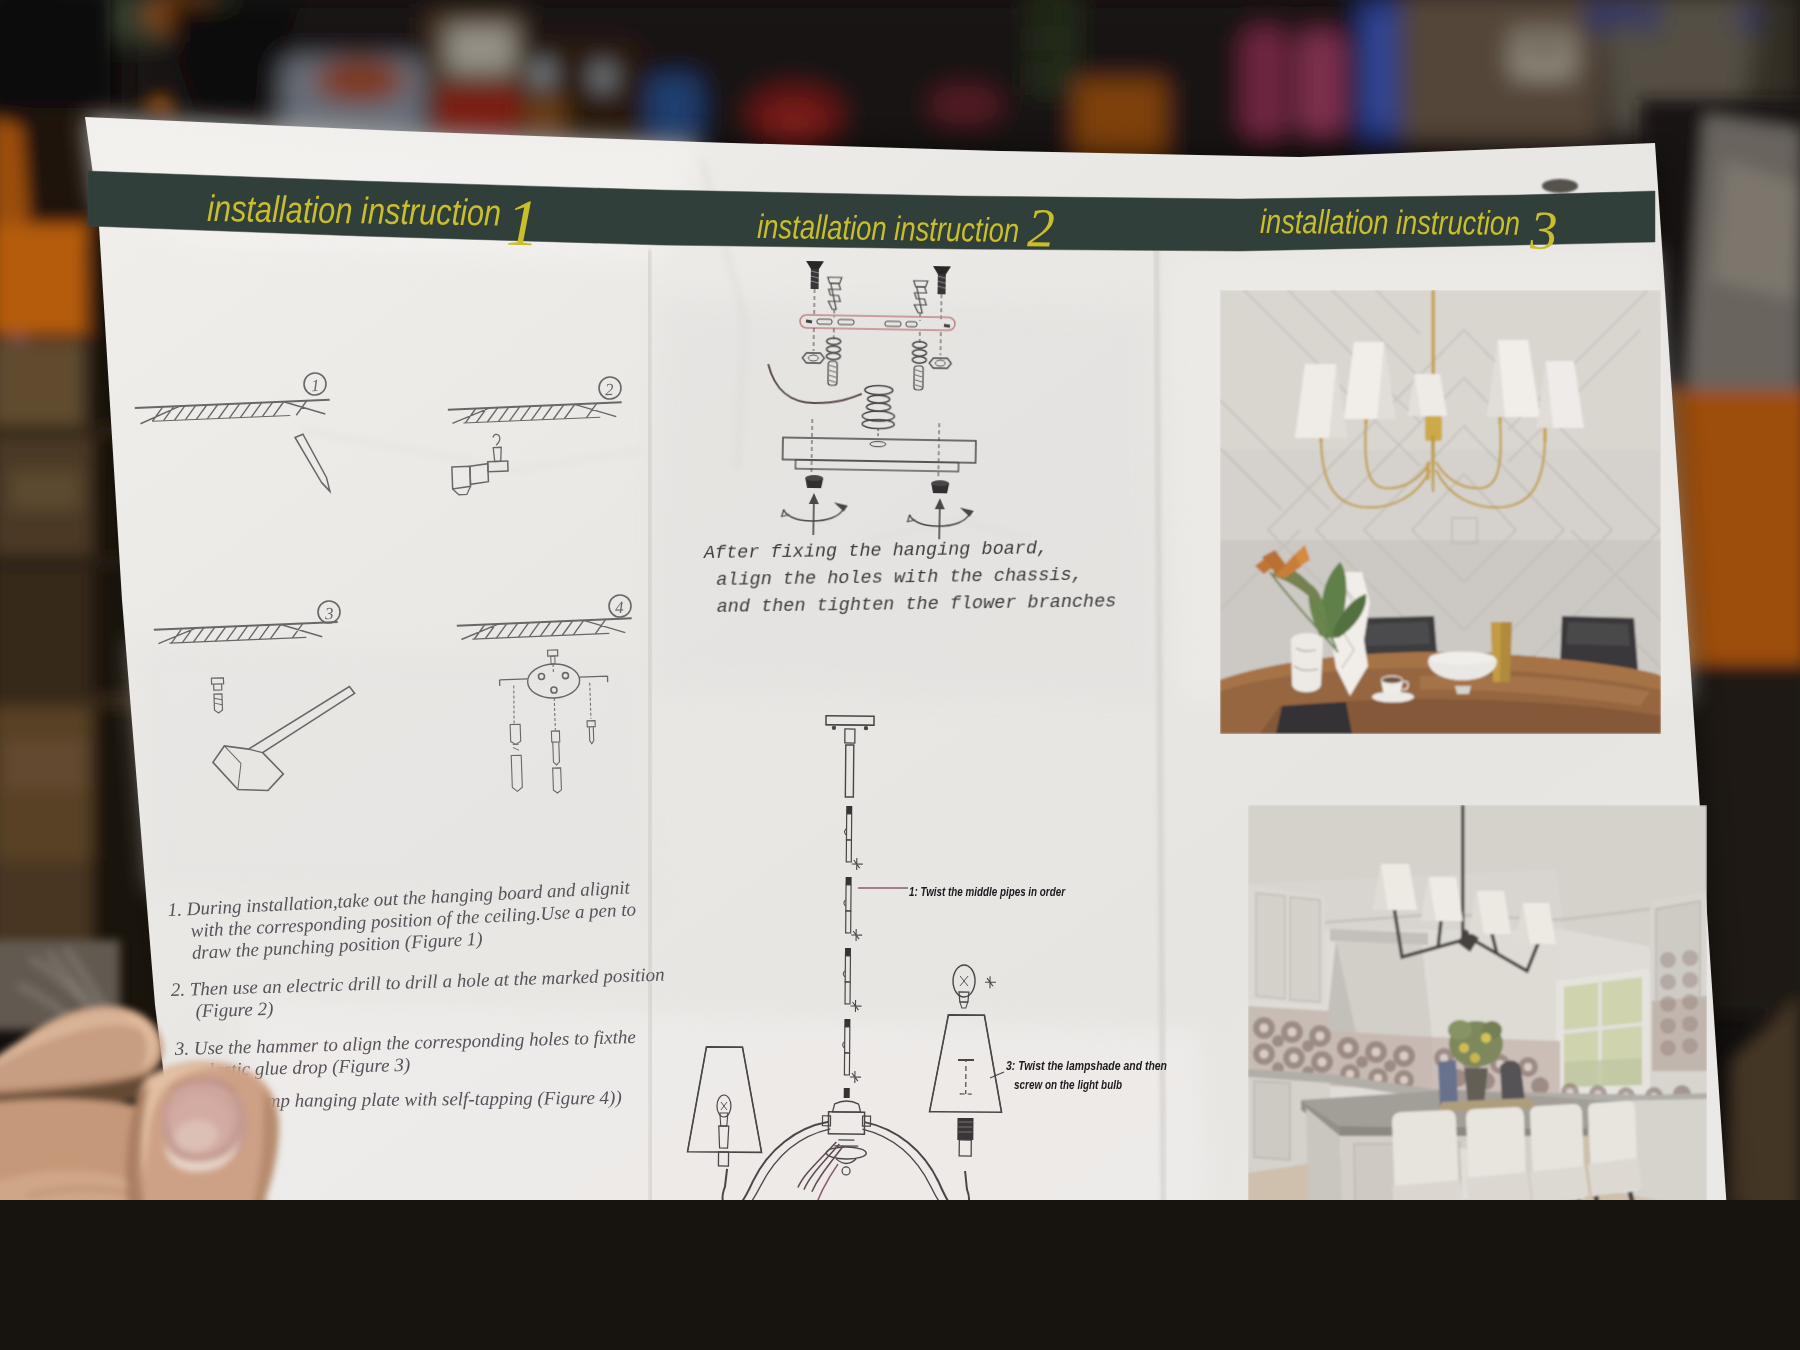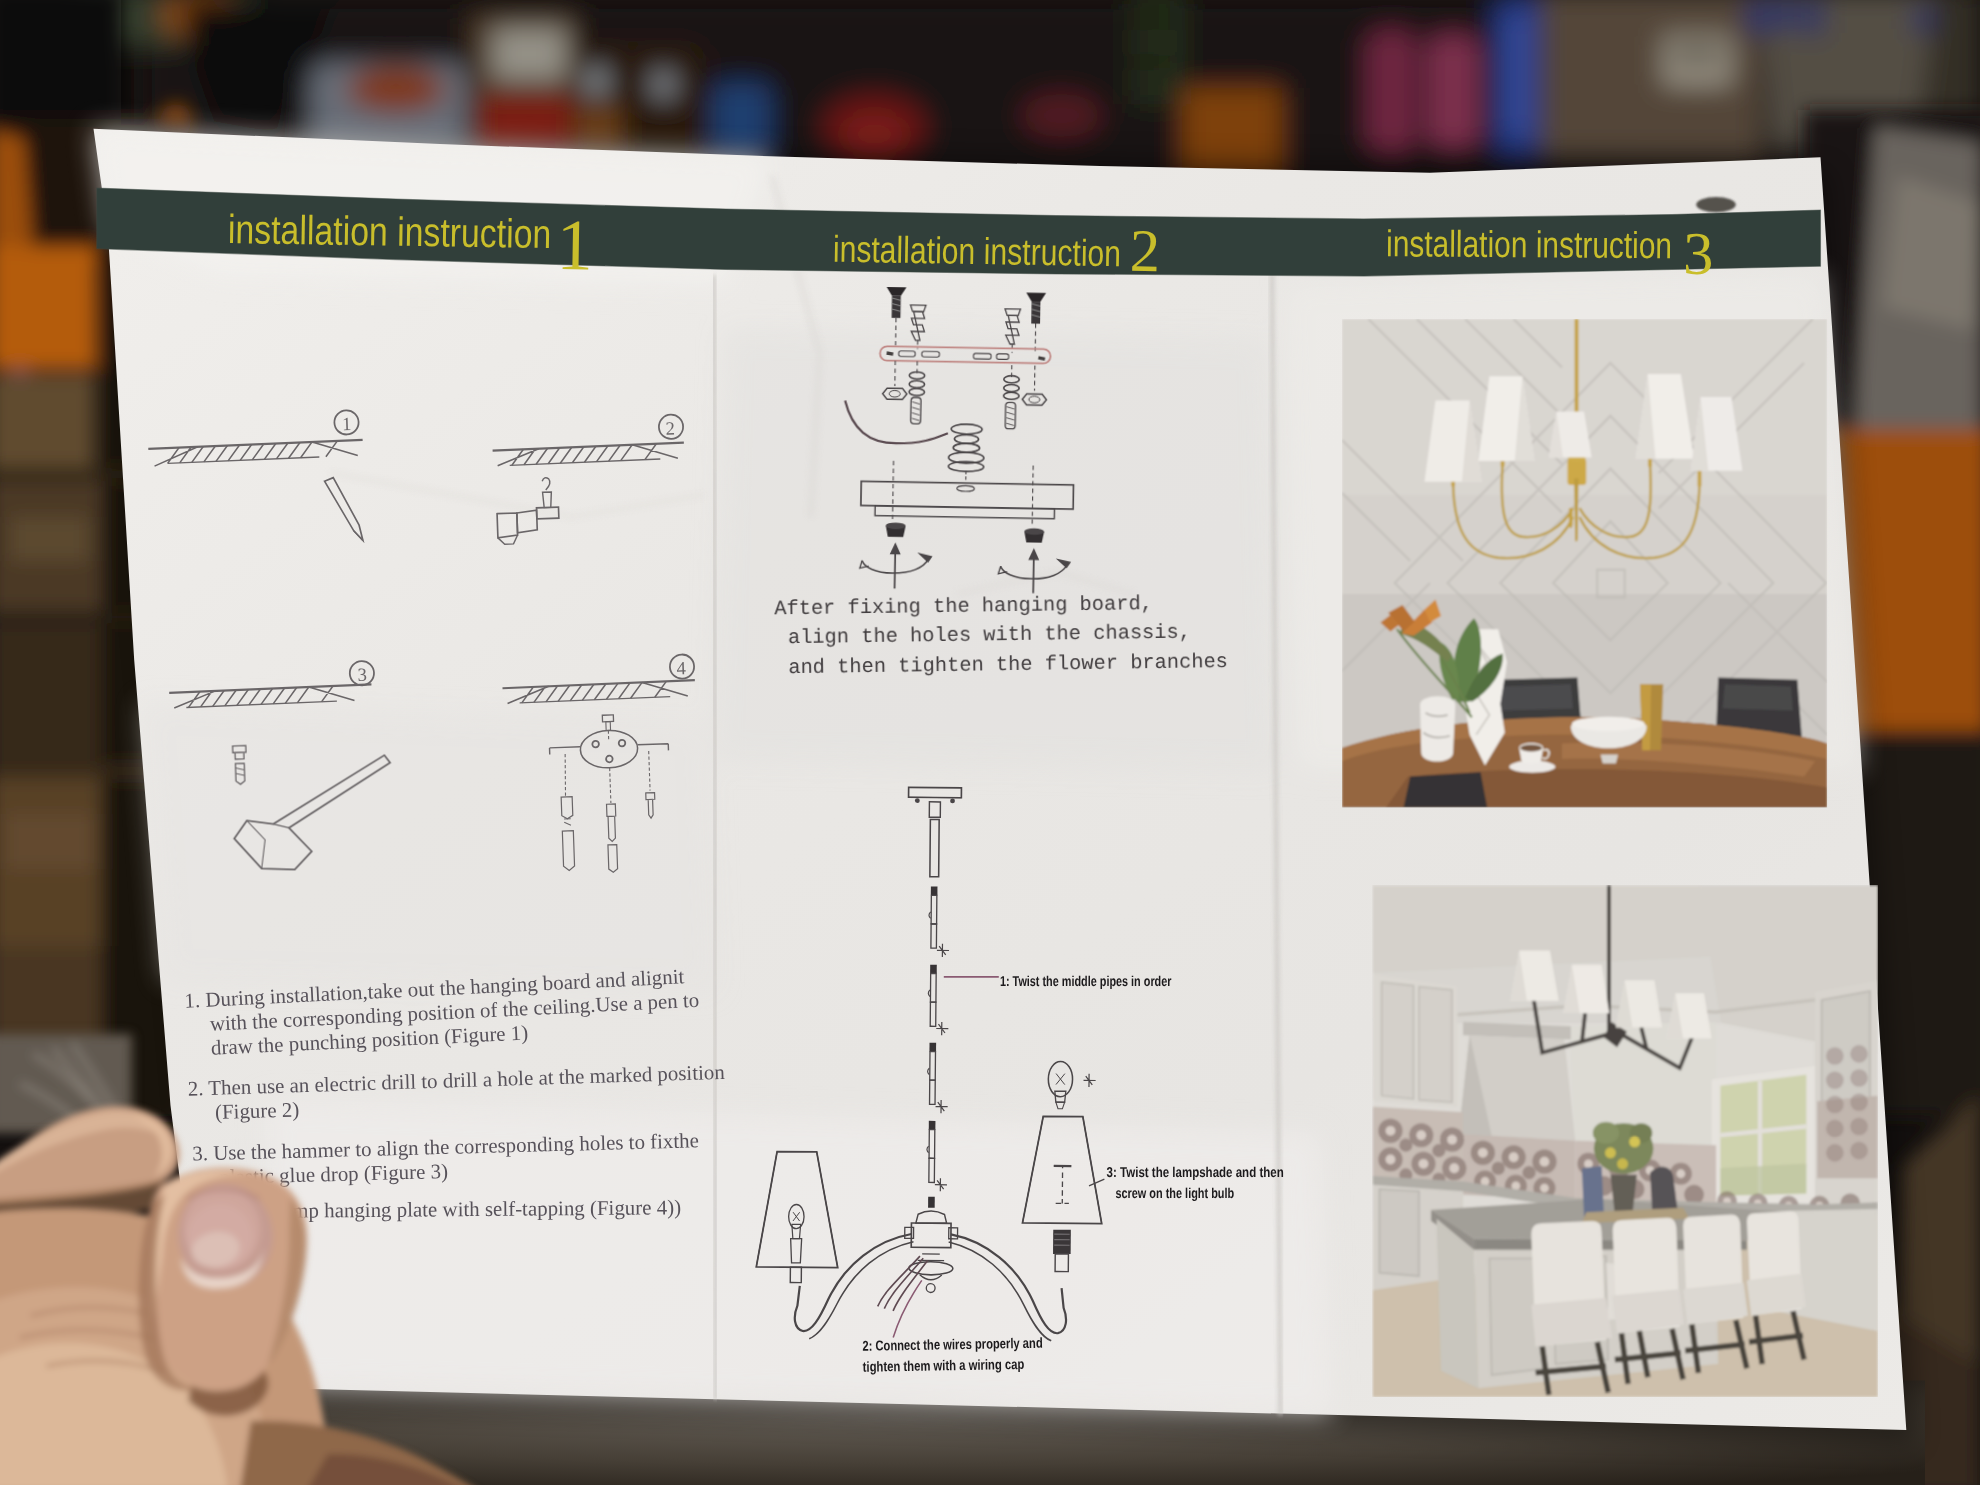--- a/index.html
+++ b/index.html
@@ -1,16 +1,16 @@
 <!DOCTYPE html>
 <html><head>
 <meta charset="utf-8">
 <style>
 html,body{margin:0;padding:0;background:#17130f;}
-#stage{position:relative;width:1800px;height:1350px;overflow:hidden;font-family:"Liberation Sans",sans-serif;}
+#stage{position:relative;width:1800px;height:1200px;overflow:hidden;font-family:"Liberation Sans",sans-serif;font-style:italic;}
 svg{display:block;}
 </style>
 </head>
 <body>
 <div id="stage">
 <svg width="1800" height="1350" viewBox="0 0 1800 1350">
 <defs>
 <filter id="b12" x="-30%" y="-30%" width="160%" height="160%">
           <feGaussianBlur stdDeviation="12"></feGaussianBlur>
         </filter>

